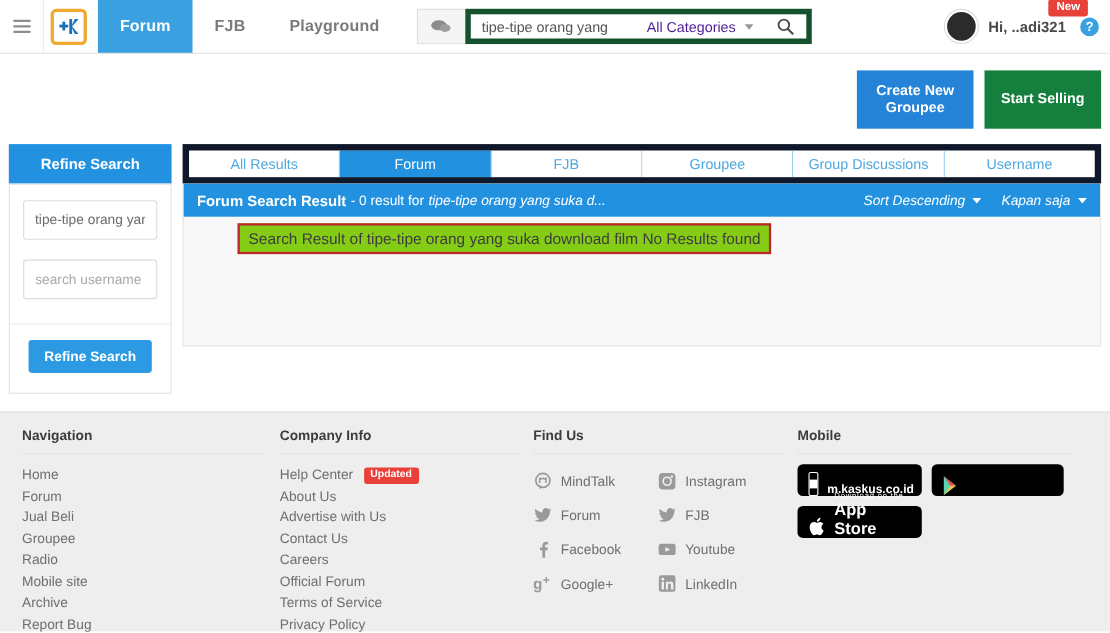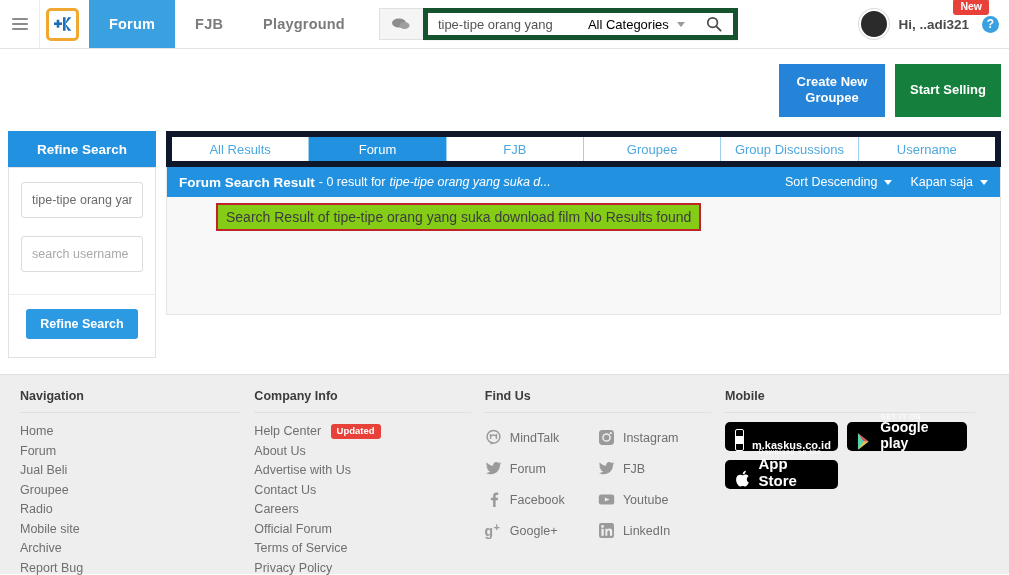--- a/index.html
+++ b/index.html
@@ -82,21 +82,21 @@
     border: none; outline: none;
     width: 150px;
     font-size: 13px;
     color: #555;
     padding: 0 8px 0 10px;
     font-family: "Liberation Sans", sans-serif;
     background: transparent;
   }
   .cat-select {
     display: flex; align-items: center; gap: 8px;
-    font-size: 13px; color: #000000;
+    font-size: 13px; color: #4c1d95;
     padding: 0 10px;
     cursor: pointer;
     white-space: nowrap;
   }
   .caret-dn {
     width: 0; height: 0;
     border-left: 4px solid transparent;
     border-right: 4px solid transparent;
     border-top: 5px solid #9a9a9a;
   }
@@ -247,21 +247,21 @@
   .result-head {
     background: #2292e0;
     height: 30px;
     display: flex; align-items: center;
     padding: 0 12px;
     color: #ffffff;
   }
   .rh-title { font-size: 13.5px; font-weight: bold; }
   .rh-sub { font-size: 12.5px; margin-left: 4px; text-align: right; }
   .rh-query { font-style: italic; }
-  .rh-right { margin-left: auto; display: flex; gap: 18px; }
+  .rh-right { margin-left: auto; display: flex; gap: 18px; font-style: italic; }
   .rh-drop {
     display: flex; align-items: center; gap: 7px;
     font-size: 12.5px; cursor: pointer;
   }
   .caret-wt {
     width: 0; height: 0;
     border-left: 4px solid transparent;
     border-right: 4px solid transparent;
     border-top: 5px solid #ffffff;
   }
@@ -593,24 +593,20 @@
             </div>
           <span class="lbl">m.kaskus.co.id</span>
         </div>
 
         <div class="store-badge sb-google">
           <svg width="17" height="19" viewBox="0 0 17 19" aria-hidden="true">
             <path d="M1 1 L12 9.5 L1 18 Z" fill="#5ad2b0"></path>
             <path d="M1 1 L12 9.5 L7 9.5 Z" fill="#e84c4c"></path>
             <path d="M1 18 L12 9.5 L7 9.5 Z" fill="#f0c24a"></path>
           </svg>
-          <div class="store-2line">
-            <span class="small">GET IT ON</span>
-            <span class="big big-gp">Google play</span>
-          </div>
         </div>
 
         <div class="store-badge sb-apple">
           <svg width="17" height="20" viewBox="0 0 17 20" aria-hidden="true">
             <path d="M12.2 10.3c0-2.1 1.7-3.1 1.8-3.2-1-1.4-2.5-1.6-3-1.7-1.3-.1-2.5.8-3.1.8-.6 0-1.6-.7-2.7-.7-1.4 0-2.7.8-3.4 2.1-1.4 2.5-.4 6.2 1 8.2.7 1 1.5 2.1 2.5 2 1-.04 1.4-.65 2.6-.65 1.2 0 1.6.65 2.7.63 1.1-.02 1.8-1 2.5-2 .8-1.2 1.1-2.3 1.1-2.35-.03-.01-2.1-.81-2.1-3.16z" fill="#fff"></path>
             <path d="M10.3 4c.55-.67.92-1.6.82-2.53-.79.03-1.75.53-2.32 1.19-.51.59-.95 1.53-.83 2.44.88.07 1.78-.45 2.33-1.1z" fill="#fff"></path>
           </svg>
           <div class="store-2line">
             <span class="small">Download on the</span>
             <span class="big">App Store</span>

